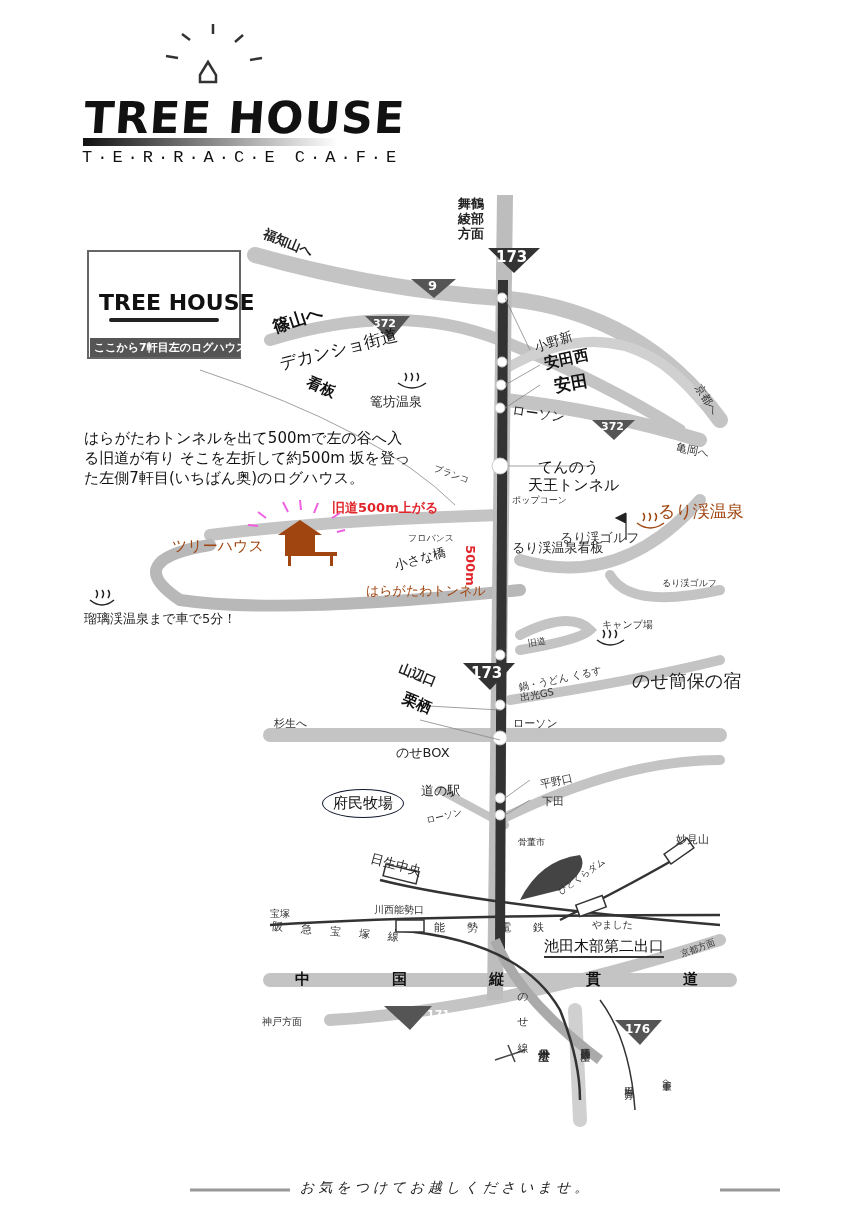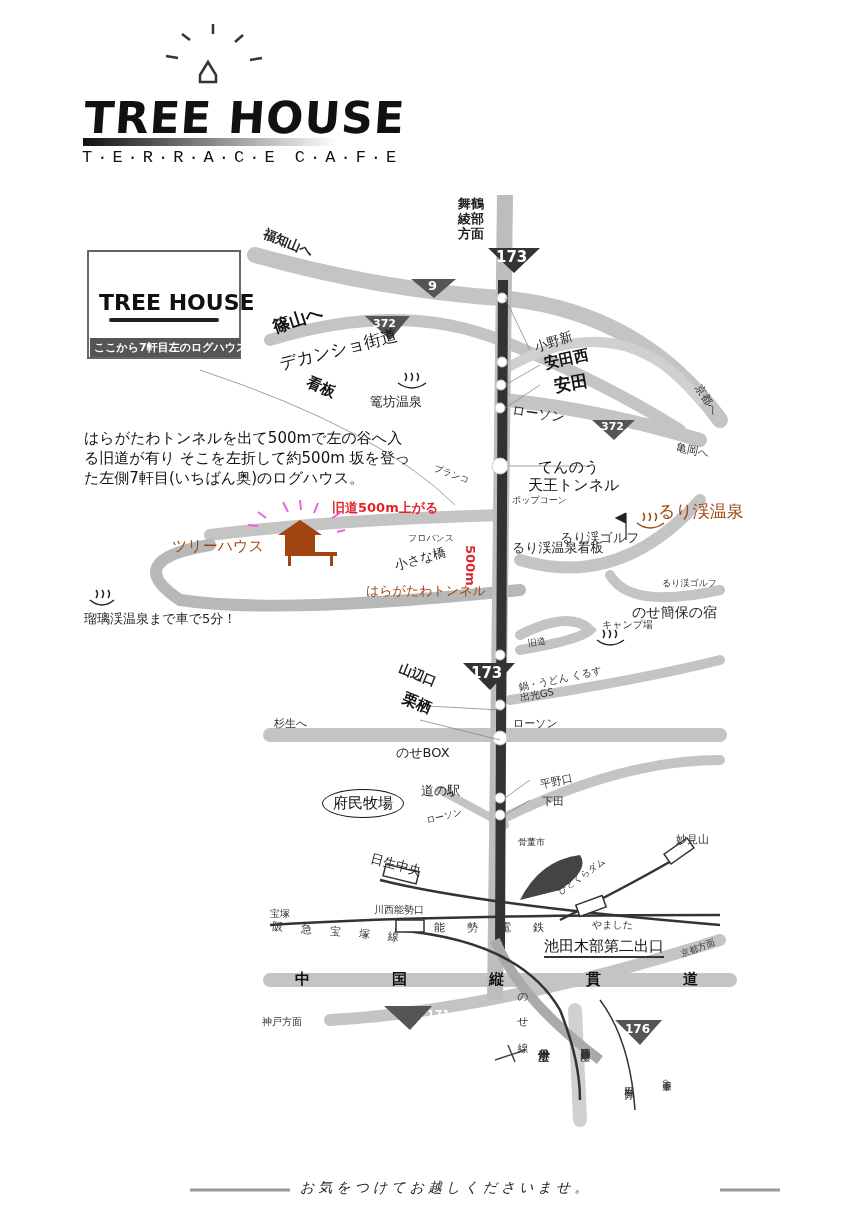--- a/index.html
+++ b/index.html
@@ -200,21 +200,21 @@
 <div class="abs t red" style="left:463px;top:545px;transform:rotate(90deg);transform-origin:left top;left:478px;font-weight:bold;">500m</div>
 <div class="abs tb brown" style="left:172px;top:537px;">ツリーハウス</div>
 <div class="abs t brown" style="left:366px;top:582px;">はらがたわトンネル</div>
 <div class="abs tbig brown" style="left:658px;top:500px;font-weight:normal;">るり渓温泉</div>
 <div class="abs small" style="left:560px;top:529px;font-size:13px;">るり渓ゴルフ</div>
 <div class="abs t" style="left:512px;top:539px;">るり渓温泉看板</div>
 <div class="abs small" style="left:662px;top:577px;">るり渓ゴルフ</div>
 <div class="abs t" style="left:84px;top:610px;">瑠璃渓温泉まで車で5分！</div>
 <div class="abs small" style="left:602px;top:618px;font-size:10px;">キャンプ場</div>
 <div class="abs small" style="left:528px;top:636px;transform:rotate(-10deg);">旧道</div>
-<div class="abs t" style="left:632px;top:604px;font-size:14px;">のせ簡保の宿</div>
+<div class="abs t" style="left:632px;top:669px;font-size:18px;">のせ簡保の宿</div>
 <div class="abs t" style="left:398px;top:666px;transform:rotate(22deg);font-weight:bold;">山辺口</div>
 <div class="abs small" style="left:518px;top:672px;transform:rotate(-12deg);font-size:10px;">鍋・うどん くるす</div>
 <div class="abs small" style="left:520px;top:688px;transform:rotate(-10deg);font-size:10px;">出光GS</div>
 <div class="abs tb" style="left:402px;top:694px;transform:rotate(22deg);font-weight:bold;">栗栖</div>
 <div class="abs small" style="left:513px;top:716px;font-size:11px;">ローソン</div>
 <div class="abs small" style="left:274px;top:716px;font-size:11px;">杉生へ</div>
 <div class="abs t" style="left:396px;top:744px;">のせBOX</div>
 <div class="abs t" style="left:421px;top:764px;margin-top:18px;">道の駅</div>
 <div class="abs tb" style="left:322px;top:789px;border:1px solid #0f172a;border-radius:50%;padding:4px 10px;">府民牧場</div>
 <div class="abs small" style="left:540px;top:774px;transform:rotate(-12deg);font-size:11px;">平野口</div>

